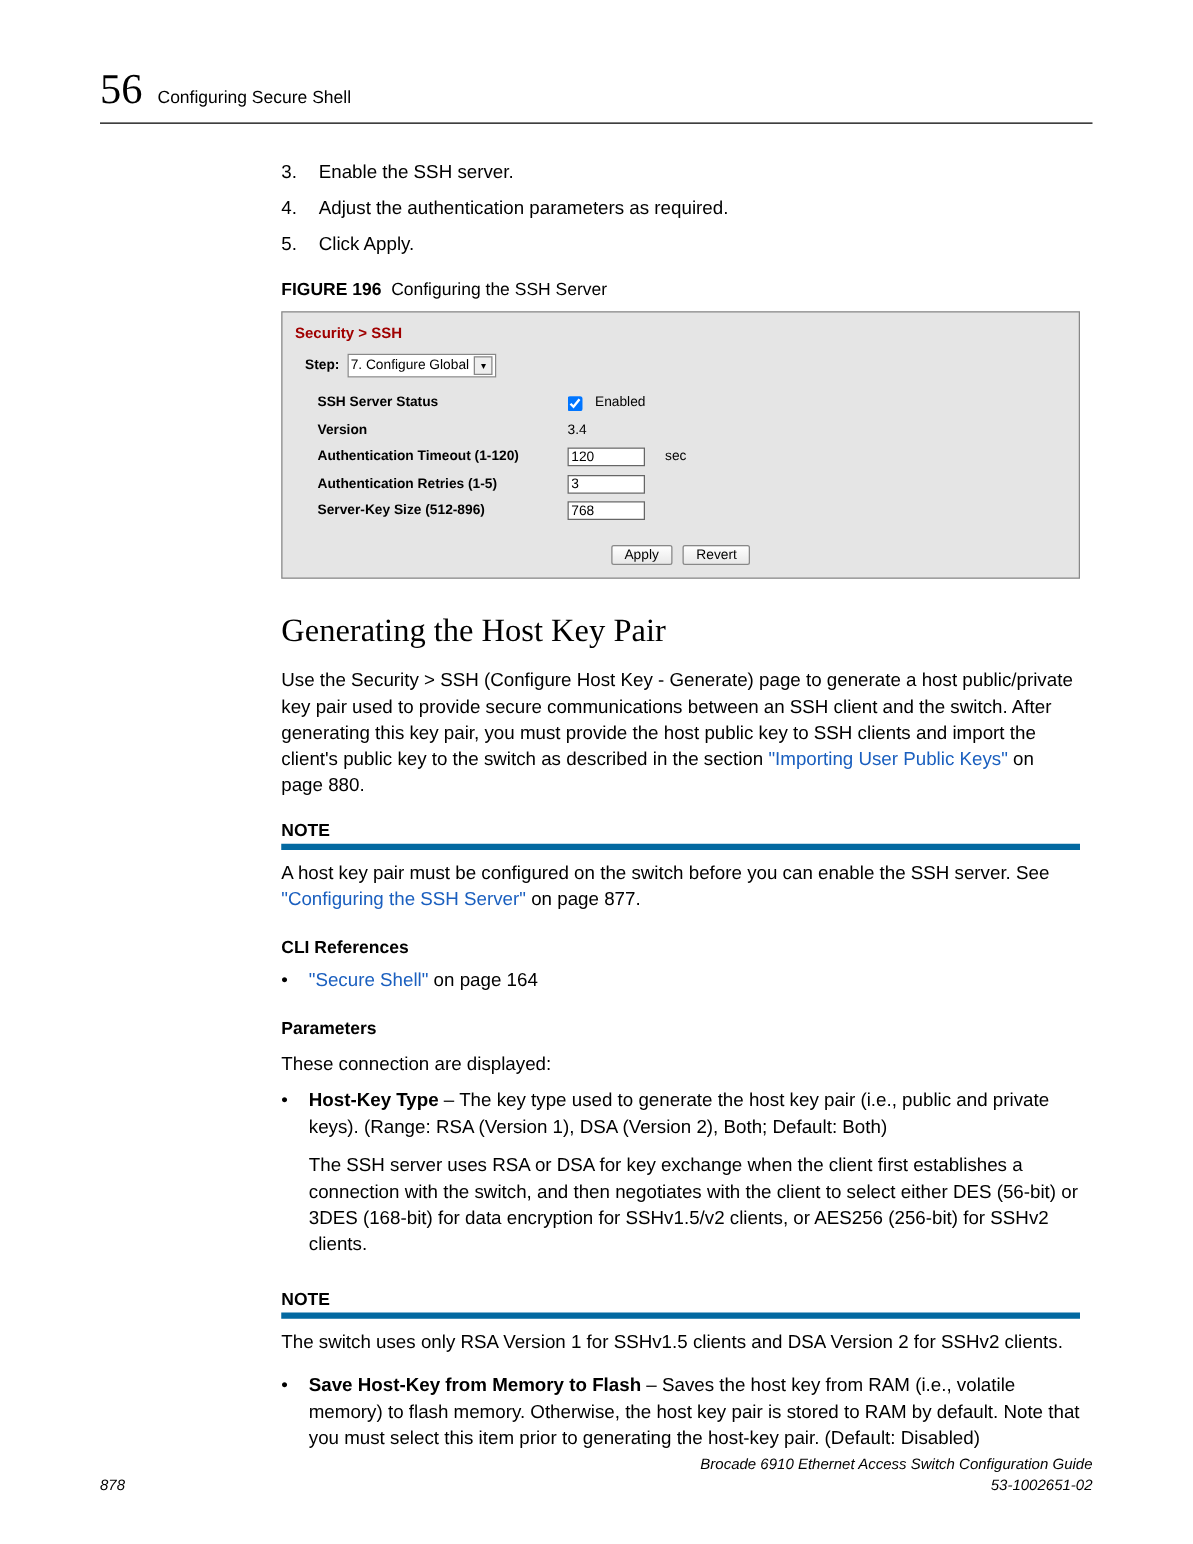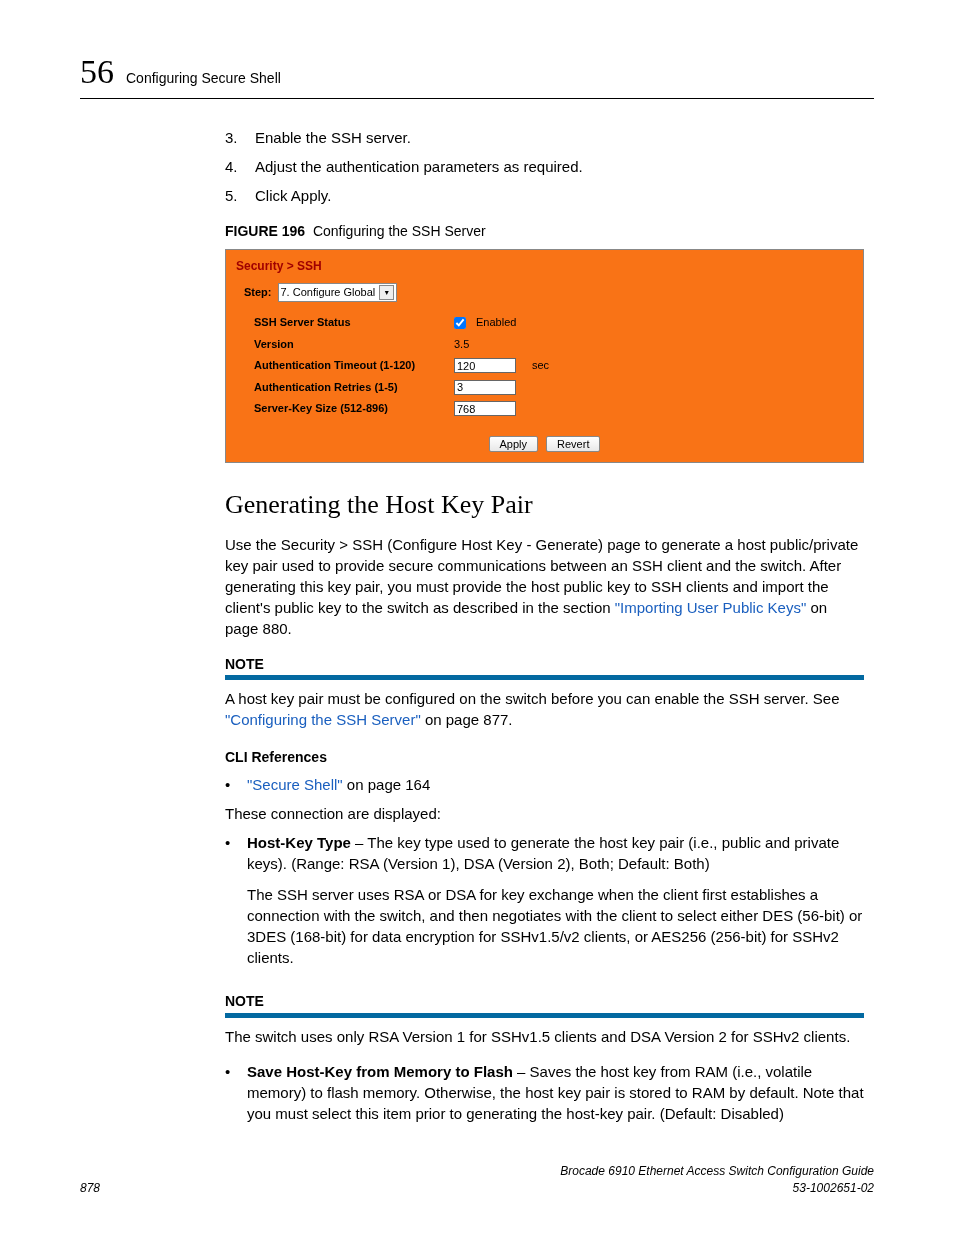--- a/index.html
+++ b/index.html
@@ -47,21 +47,21 @@
   .figcap {
     margin-top: 16px;
     margin-bottom: 8px;
     font-size: 14px;
   }
   .figcap b { font-weight: bold; }
 
   
   .shot {
     border: 1px solid #888;
-    background: #f97316;
+    background: #e5e5e5;
     padding: 0;
     margin-bottom: 24px;
     font-size: 11px;
     color: #000;
   }
   .shot-title {
     color: #a00000;
     font-weight: bold;
     padding: 8px 10px 8px 10px;
     font-size: 12px;
@@ -210,21 +210,21 @@
       </div>
       <div class="shot-row">
         <span class="shot-label">SSH Server Status</span>
         <span class="shot-val">
           <input type="checkbox" checked="" style="">
           <span>Enabled</span>
         </span>
       </div>
       <div class="shot-row">
         <span class="shot-label">Version</span>
-        <span class="shot-val">3.5</span>
+        <span class="shot-val">3.4</span>
       </div>
       <div class="shot-row">
         <span class="shot-label">Authentication Timeout (1-120)</span>
         <span class="shot-val">
           <input type="text" value="120" style="">
           <span style="margin-left:10px;">sec</span>
         </span>
       </div>
       <div class="shot-row">
         <span class="shot-label">Authentication Retries (1-5)</span>
@@ -256,20 +256,21 @@
         <span>A host key pair must be configured on the switch before you can enable the SSH server. See </span><span class="link">"Configuring the SSH Server"</span><span> on page 877.</span>
       </div>
     </div>
 
     <div class="subhead">CLI References</div>
     <div class="bullet">
       <span class="dot">•</span>
       <span><span class="link">"Secure Shell"</span><span> on page 164</span></span>
     </div>
 
+    <div class="subhead">Parameters</div>
     <div class="para">These connection are displayed:</div>
 
     <div class="bullet">
       <span class="dot">•</span>
       <span>
         <b>Host-Key Type</b><span> – The key type used to generate the host key pair (i.e., public and private keys). (Range: RSA (Version 1), DSA (Version 2), Both; Default: Both)</span>
         <div class="para" style="margin-top:10px;">The SSH server uses RSA or DSA for key exchange when the client first establishes a connection with the switch, and then negotiates with the client to select either DES (56-bit) or 3DES (168-bit) for data encryption for SSHv1.5/v2 clients, or AES256 (256-bit) for SSHv2 clients.</div>
       </span>
     </div>
 

